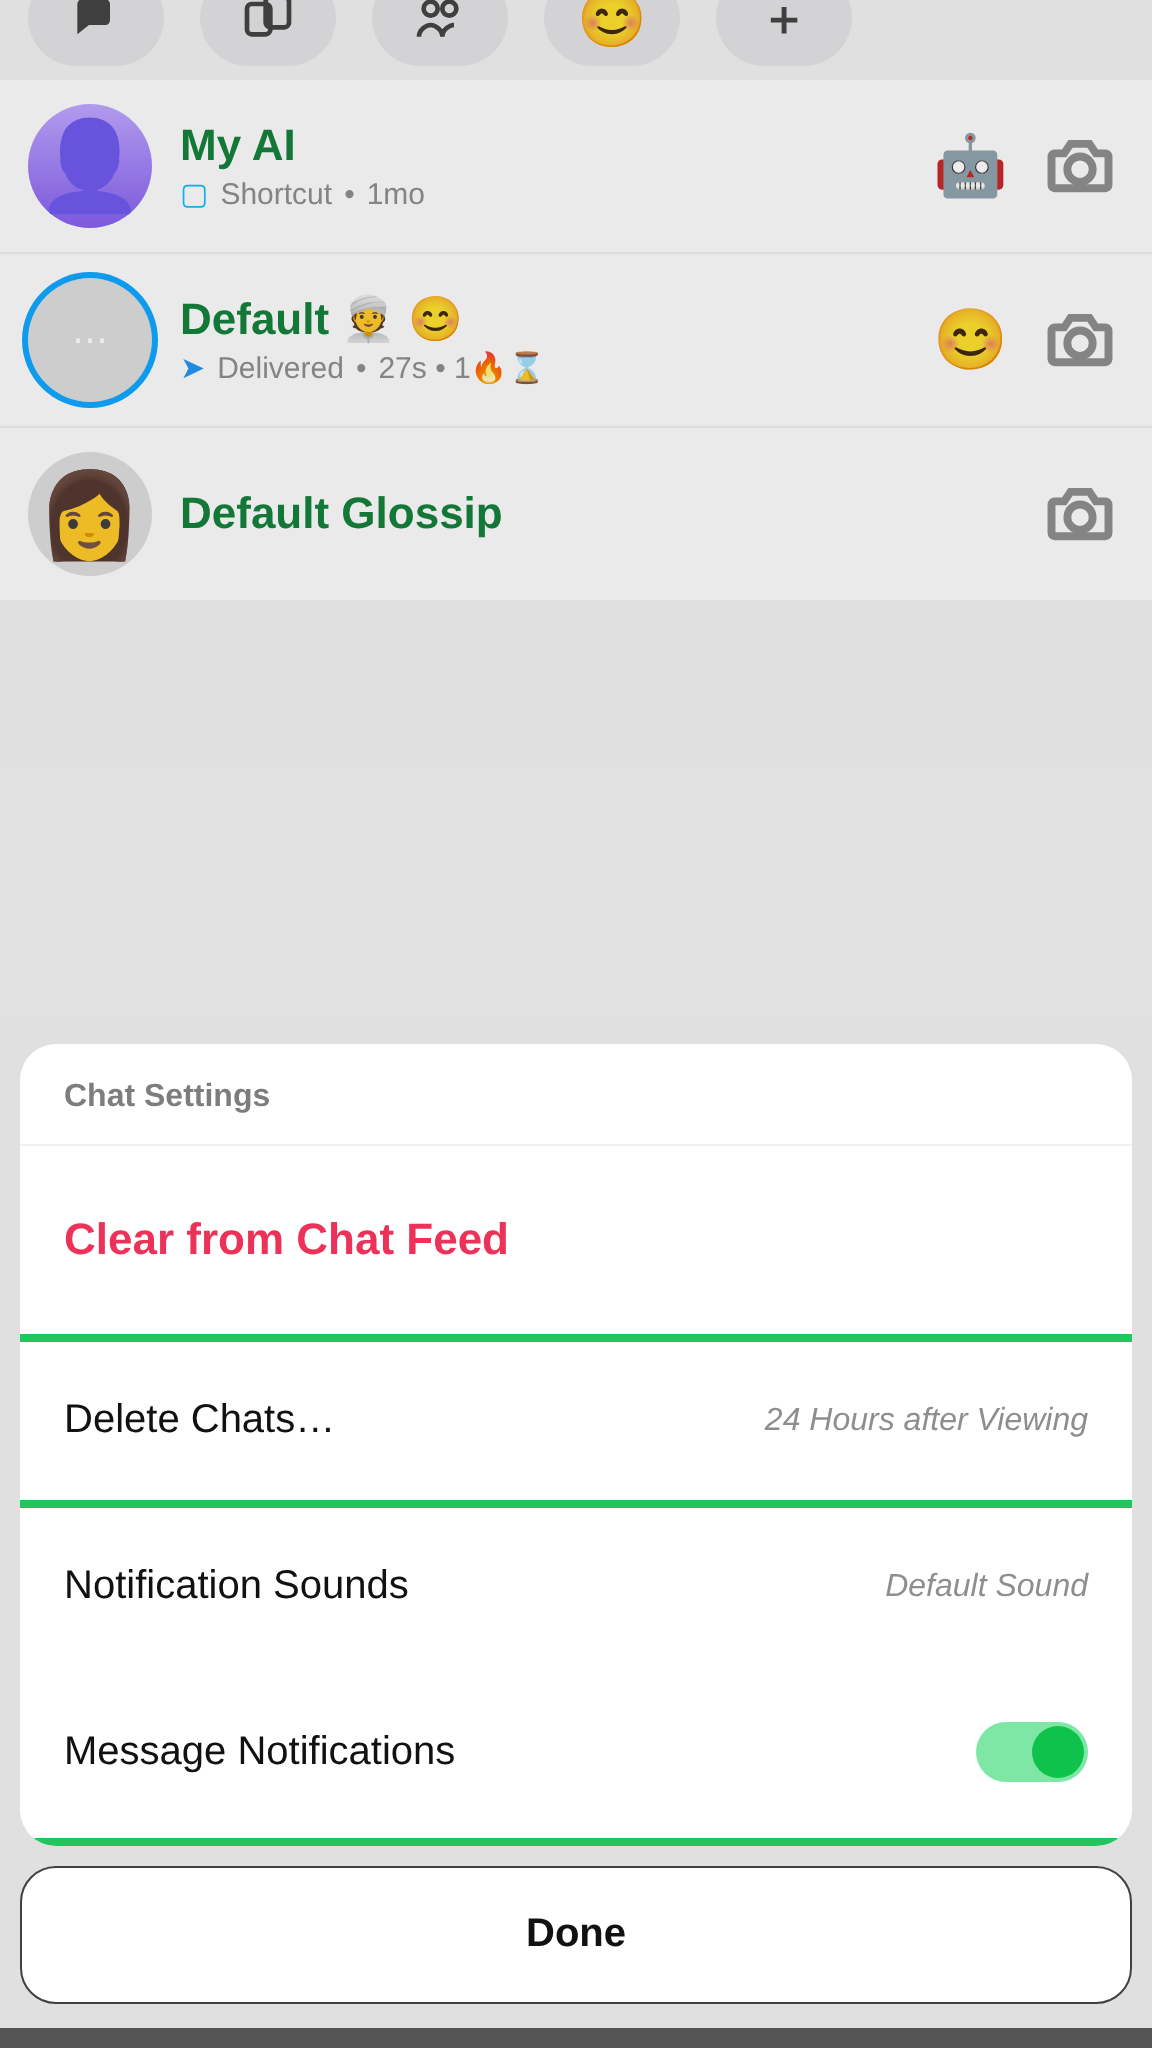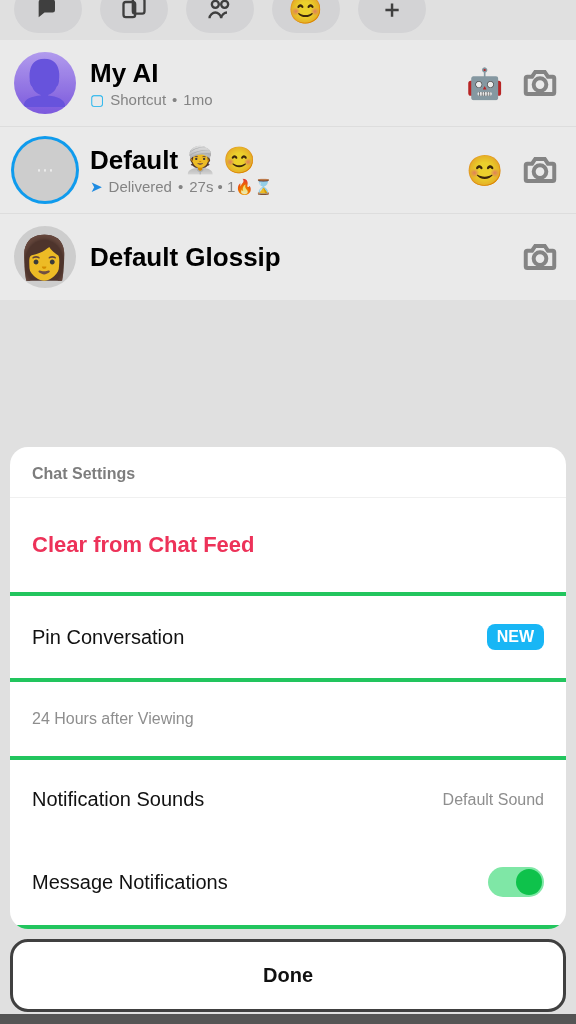--- a/index.html
+++ b/index.html
@@ -45,35 +45,35 @@
     overflow: hidden;
     position: relative;
   }
   .avatar.ring { box-shadow: 0 0 0 3px #11a7ff; }
   .avatar .face { font-size: 42px; }
   .avatar.ai {
     background: linear-gradient(180deg,#bfa7ff,#8560ee);
   }
   .avatar.ai::after { content:"👤"; font-size:44px; filter: hue-rotate(40deg); }
   .chat-info { flex: 1; }
-  .chat-name { font-size: 26px; font-weight: 600; color: #000000; display:flex; align-items:center; gap:6px;}
+  .chat-name { font-size: 22px; font-weight: 600; color: #15803d; display:flex; align-items:center; gap:6px;}
   .chat-status { font-size: 15px; color: #8e8e8e; display:flex; align-items:center; gap:6px; margin-top:2px;}
   .chat-status .received-icon { color:#14bdff; }
   .chat-status .delivered-icon { color:#2196f3; }
   .row-emoji { font-size: 30px; }
   .camera-btn {
     width: 44px; height: 44px;
     display:flex; align-items:center; justify-content:center;
     color:#8e8e8e;
   }
   .camera-btn svg { width: 38px; height: 38px; stroke:#8e8e8e; stroke-width:2.5; fill:none; }
 
   
   .sheet-wrap {
-    position: absolute; left:0; right:0; bottom:0;
+    position: absolute; left:0; right:0; bottom:10px;
     z-index: 10;
     padding-bottom: 12px;
   }
   .sheet {
     margin: 0 10px 10px;
     background: #fff;
     border-radius: 18px;
     overflow: hidden;
   }
   .sheet-header {
@@ -82,21 +82,21 @@
     font-size: 16px; font-weight: 600;
     border-bottom: 1px solid #f0f0f0;
   }
   .sheet-item {
     padding: 28px 22px;
     display:flex; align-items:center; justify-content:space-between;
     border-bottom: 4px solid #22c55e;
     font-size: 20px; font-weight: 500; color:#111;
   }
   .sheet-item.destructive { color: #ed3259; font-size:22px; font-weight:600; padding: 34px 22px; }
-  .sheet-item .right { color:#8e8e8e; font-size:16px; font-weight:400; }
+  .sheet-item .right { color:#8e8e8e; font-size:16px; font-weight:400;font-style:italic; }
   .new-badge {
     background:#18b6f5; color:#fff; font-weight:700;
     font-size:16px; padding:4px 10px; border-radius:8px;
   }
   .highlight-wrap {
     position: relative;
     border-bottom: 1px solid #f1f1f1;
     padding: 6px 0;
   }
   .highlight-pill {
@@ -120,21 +120,21 @@
   }
   .toggle::after {
     content:""; position:absolute; right:2px; top:2px;
     width:26px; height:26px; border-radius:50%;
     background:#0ec24b;
   }
 
   .done-btn {
     margin: 0 10px;
     background:#fff;
-    border:3px solid #404040;
+    border:1px solid #404040;
     border-radius:18px;
     padding: 22px;
     text-align:center;
     font-size:20px; font-weight:600; color:#111;
   }
 
   .bottom-bar {
     position:absolute; bottom:0; left:0; right:0;
     height:10px; background:#5b5b5b;
   }
@@ -226,27 +226,24 @@
 </div>
 
 <div class="dim-overlay"></div>
 
 <div class="sheet-wrap">
   <div class="sheet">
     <div class="sheet-header">Chat Settings</div>
 
     <div class="sheet-item destructive">Clear from Chat Feed</div>
 
+
+
     <div class="sheet-item">
-      <span>Pin Conversation</span>
-      <span class="new-badge">NEW</span>
-    </div>
-
-
-    <div class="sheet-item">
+      <span>Delete Chats…</span>
       <span class="right">24 Hours after Viewing</span>
     </div>
 
     <div class="sheet-item" style="border-bottom:none;">
       <span>Notification Sounds</span>
       <span class="right">Default Sound</span>
     </div>
 
     <div class="sheet-item">
       <span>Message Notifications</span>

